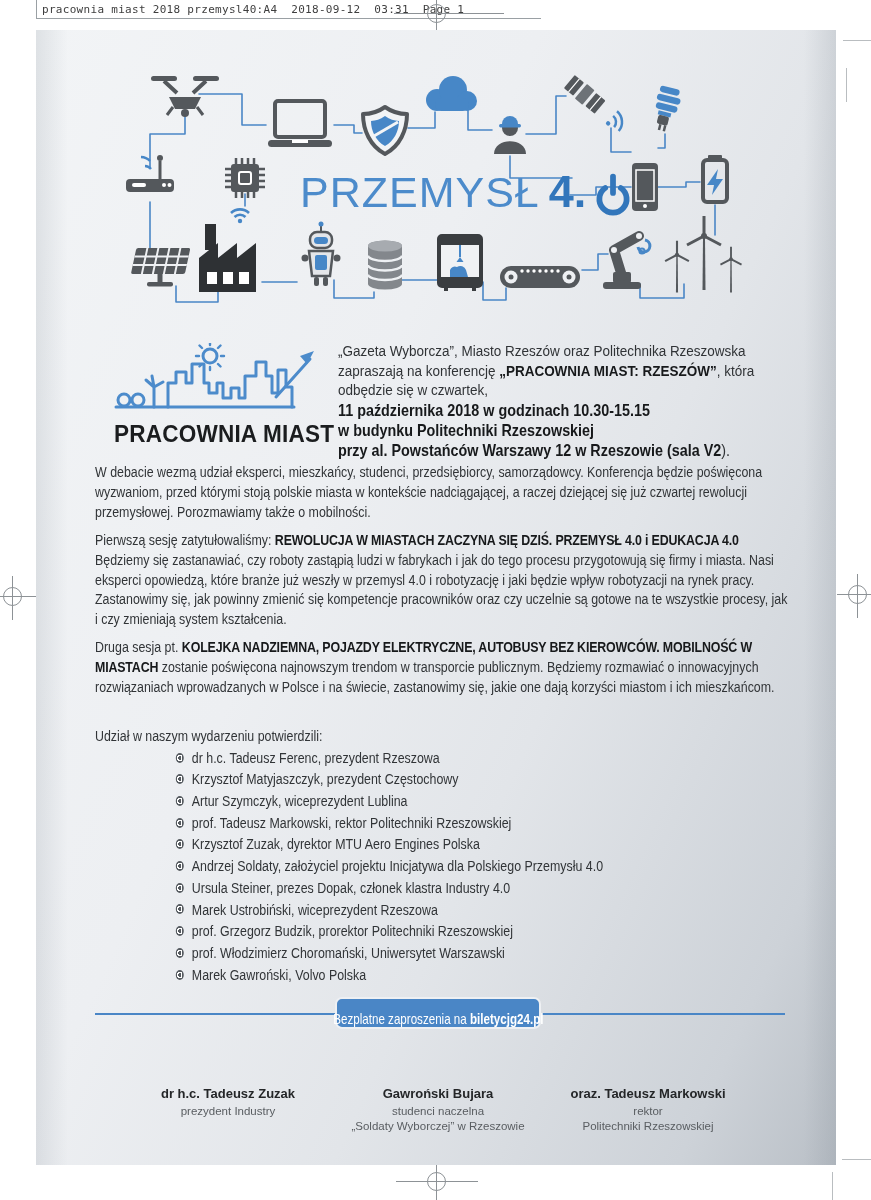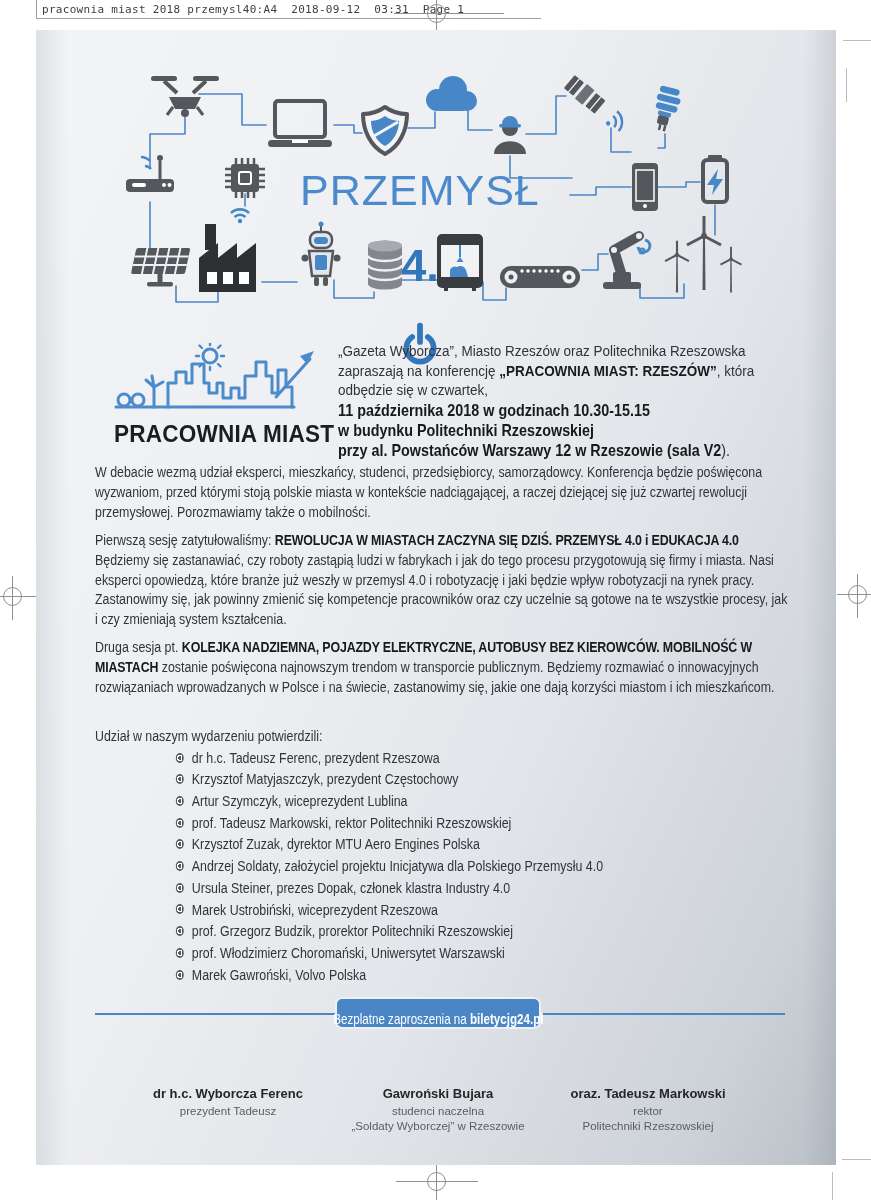--- a/index.html
+++ b/index.html
@@ -18,21 +18,21 @@
 
   
   .poster{position:absolute;left:36px;top:30px;width:800px;height:1135px;overflow:hidden;
       background:
         linear-gradient(115deg,#f2f4f6 0%,#edeff2 38%,#e2e5e9 62%,#cdd2d8 88%,#b9bfc6 100%);}
   .poster:before{content:"";position:absolute;inset:0;
       background:linear-gradient(to right,rgba(130,140,150,.18),rgba(130,140,150,0) 4%,rgba(130,140,150,0) 96%,rgba(130,140,150,.22));}
 
   .hero{position:absolute;left:0;top:0;width:800px;height:330px;}
 
-  .title{position:absolute;left:264px;top:136px;display:flex;align-items:center;gap:25px;flex-direction:column;}
+  .title{position:absolute;left:264px;top:136px;display:flex;align-items:center;gap:9px;}
   .title .t1{font-size:43px;color:#4c8bcb;letter-spacing:1px;font-weight:500;}
   .title .t2{font-size:45px;color:#3276bb;font-weight:700;letter-spacing:0;}
   .title svg{display:block;margin-top:5px;}
 
   .pm-logo{position:absolute;left:62px;top:313px;width:240px;text-align:left;margin-left:16px;}
   .pm-logo .pm-text{font-size:23.5px;font-weight:700;color:#1b1d1f;letter-spacing:.2px;margin-top:2px;transform:scaleX(.96);transform-origin:0 0;white-space:nowrap;}
 
   .intro{position:absolute;left:302px;top:311px;width:517px;transform:scaleX(.87);transform-origin:0 0;
        font-size:15.5px;line-height:19.6px;color:#303336;}
   .intro strong{color:#17191b;}
@@ -390,22 +390,22 @@
           </li>
       </ol>
     </div>
 
     <div class="ribbon-line"></div>
     <div class="ribbon">
       <span class="rtext"><span>Bezplatne zaproszenia na </span><strong>biletycjg24.pl</strong></span>
     </div>
 
     <div class="fcol" style="left:92px;">
-      <div class="fname">dr h.c. Wyborcza Ferenc</div>
-      <div class="frole">prezydent Tadeusz</div>
+      <div class="fname">dr h.c. Tadeusz Zuzak</div>
+      <div class="frole">prezydent Industry</div>
       <div class="frole"></div>
     </div>
     <div class="fcol" style="left:302px;">
       <div class="fname">Gawroński Bujara</div>
       <div class="frole">studenci naczelna</div>
       <div class="frole">„Soldaty Wyborczej” w Rzeszowie</div>
     </div>
     <div class="fcol" style="left:512px;">
       <div class="fname">oraz. Tadeusz Markowski</div>
       <div class="frole">rektor</div>

